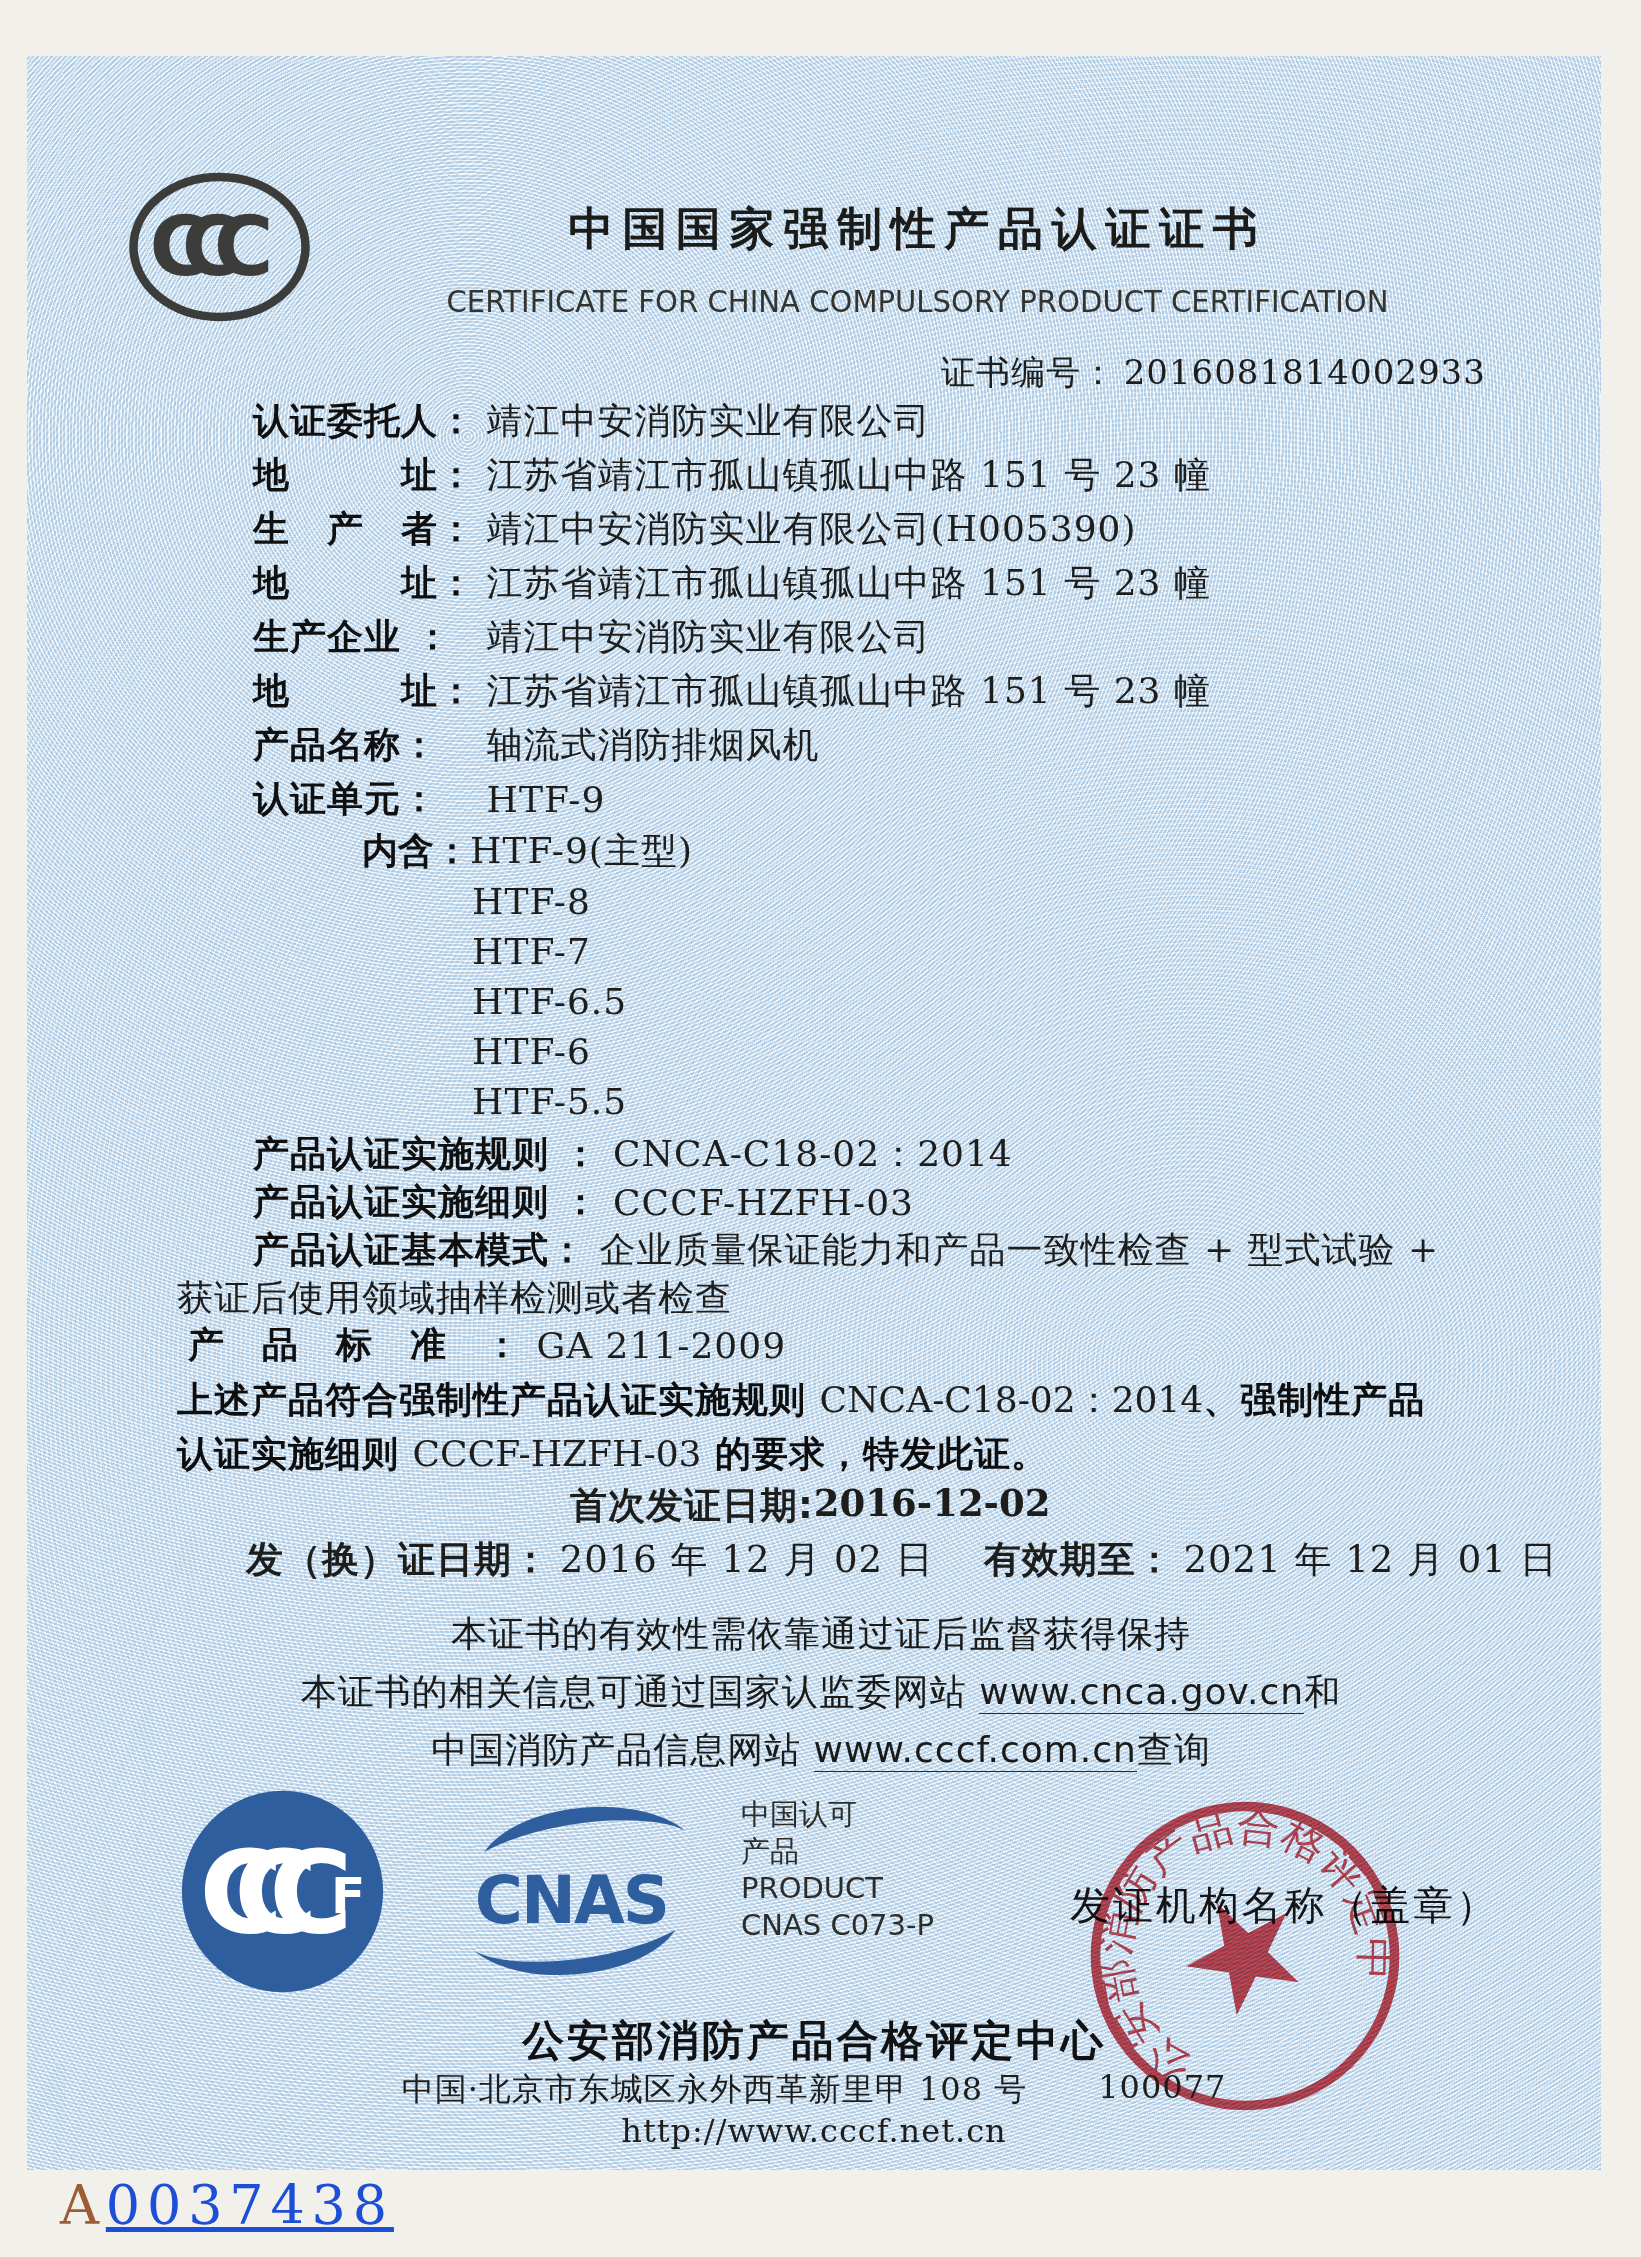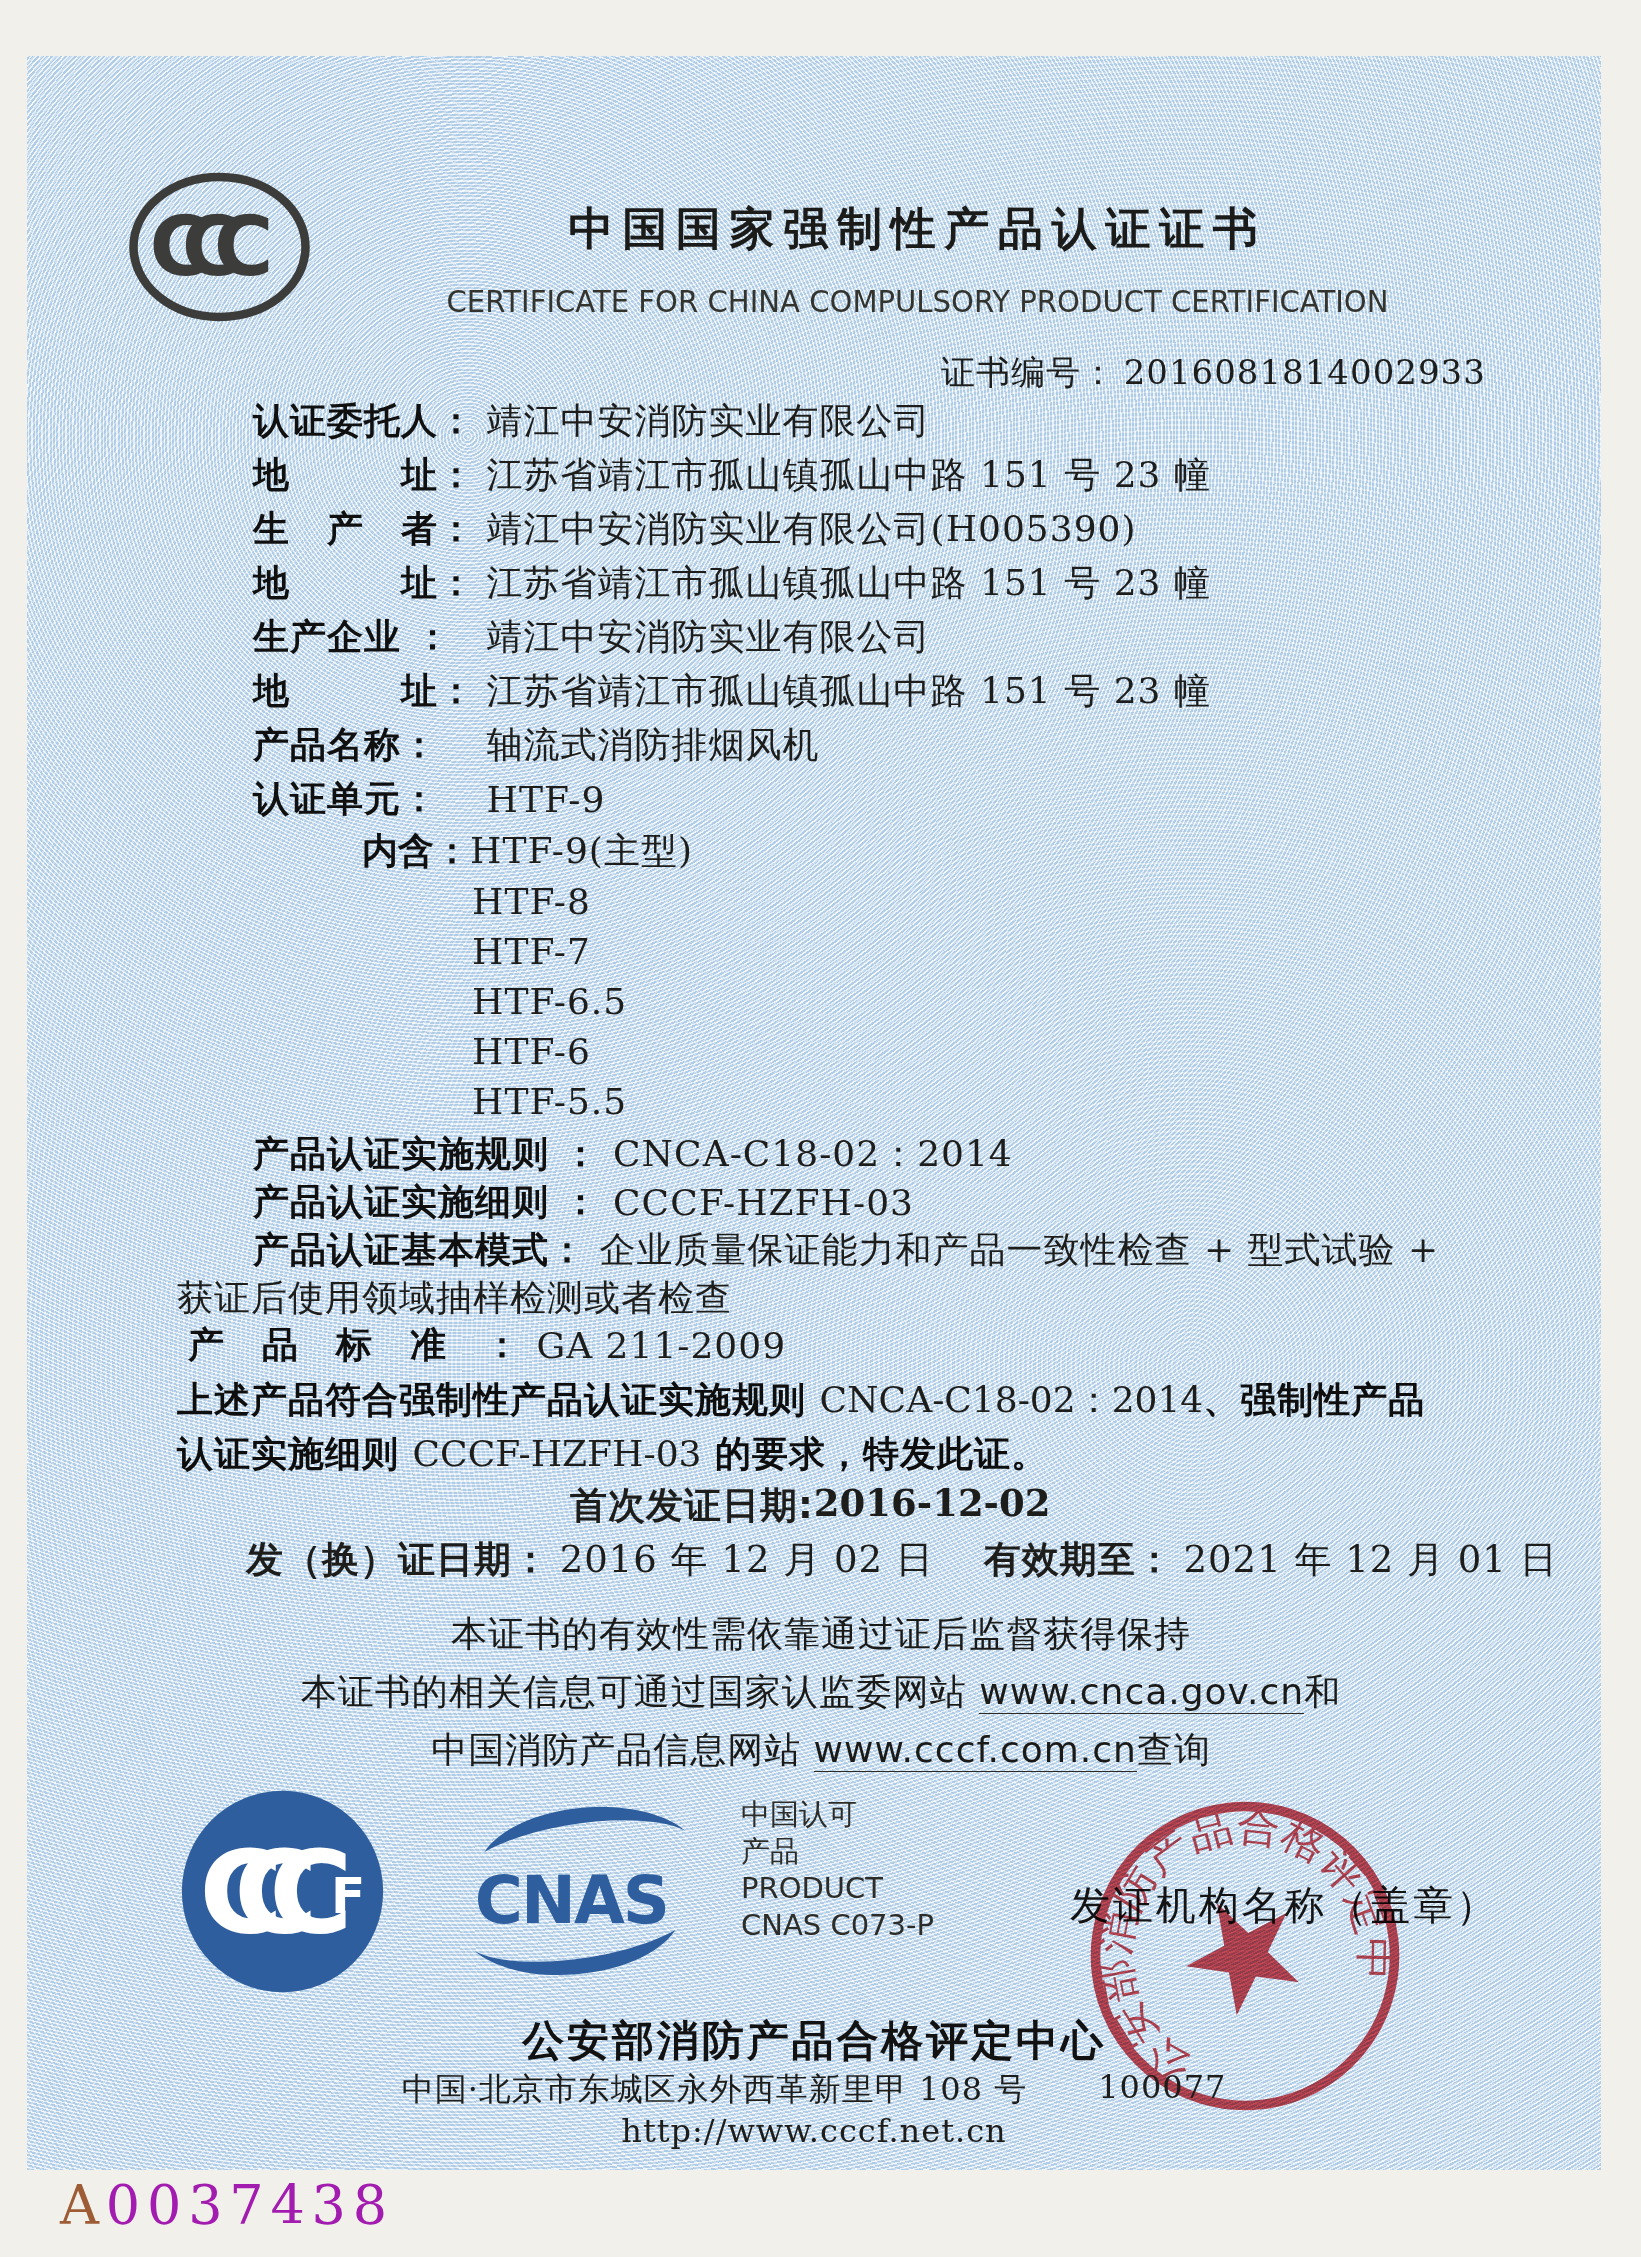--- a/index.html
+++ b/index.html
@@ -75,21 +75,21 @@
 
   .org{position:absolute;left:0;top:1957px;width:100%;text-align:center;
        font-size:42px;font-weight:bold;letter-spacing:2.9px;color:#121212;}
   .addr-row{position:absolute;left:0;top:2012px;width:100%;display:flex;justify-content:center;
             gap:71px;font-size:32px;letter-spacing:1px;}
   .website{position:absolute;left:0;top:2056px;width:100%;text-align:center;font-size:32px;letter-spacing:1px;}
 
   .serial{position:absolute;left:60px;top:2174px;font-size:54px;letter-spacing:6.8px;
           font-family:"DejaVu Serif","Liberation Serif",serif;}
   .serial .pre{color:#9d5c35;}
-  .serial .dig{color:#a21caf;}
+  .serial .dig{color:#1d4ed8;text-decoration:underline;}
 </style>
 </head>
 <body>
 
 <div class="cert">
 
   <svg class="ccc-mark" viewBox="0 0 200 160">
     <ellipse cx="100" cy="80" rx="91" ry="74" fill="none" stroke="#3c3c3a" stroke-width="9"></ellipse>
     <g fill="#3c3c3a" font-family="DejaVu Sans, Liberation Sans, sans-serif" font-weight="bold" font-size="86">
       <text x="26" y="110">C</text>

